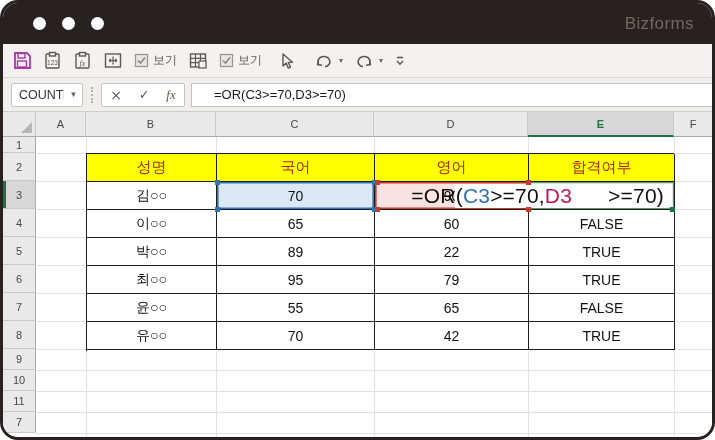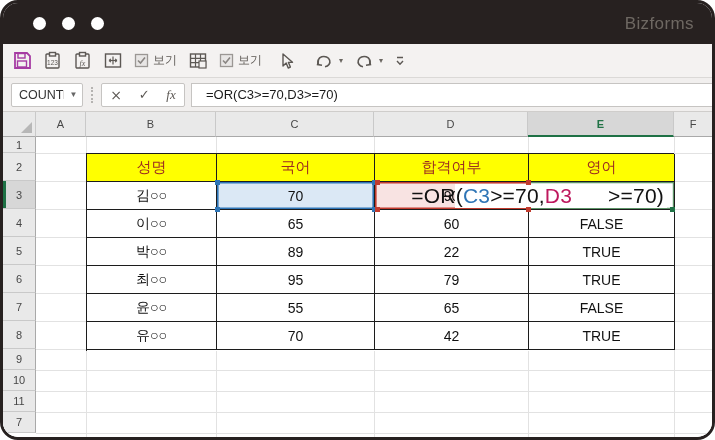--- a/index.html
+++ b/index.html
@@ -24,21 +24,21 @@
   .formulabar { height:34px; background:#f1efee; border-bottom:1px solid #cfcdcb; display:flex; align-items:center; gap:6px; padding:0 0 0 8px;text-align:right; }
   .namebox { width:72px; height:24px; background:#fff; border:1px solid #c6c4c2; border-radius:2px; display:flex; align-items:center; }
   .namebox .nb-text { flex:1; font-size:12.5px; color:#333; padding-left:7px; }
   .namebox .nb-arrow { font-size:8px; color:#666; padding:0 5px; border-left:1px solid #e0dedd; }
   .fb-sep { height:16px; border-left:2px dotted #b5b3b1; margin:0 2px; }
   .fb-group { width:84px; height:24px; background:#fff; border:1px solid #c6c4c2; border-radius:2px; display:flex; align-items:center; justify-content:space-around; }
   .fb-x { font-size:14px; color:#5c5854; font-family:"DejaVu Sans",sans-serif; }
   .fb-check { font-size:13px; color:#5c5854; font-family:"DejaVu Sans",sans-serif; }
   .fb-fx { font-size:13px; color:#5c5854; font-style:italic; font-family:"Liberation Serif","DejaVu Serif",serif; }
   .fb-field { flex:1; height:24px; background:#fff; border:1px solid #c6c4c2; border-right:none; display:flex; align-items:center; }
-  .fb-formula { font-size:13px; color:#1a1a1a; padding-left:14px; }
+  .fb-formula { font-size:13px; color:#1a1a1a; padding-left:22px; }
 
   
   .grid { position:relative; height:325px; background:#fff; }
   .chcell { position:absolute; top:0; height:25px; background:#e9e9e9; border-right:1px solid #c9c9c9; border-bottom:1px solid #a9a9a9;
             display:flex; align-items:center; justify-content:center; font-size:11px; color:#474747; }
   .chcell.active { background:#d7d7d7; border-bottom:2px solid #1e7145; color:#217346; font-weight:bold; }
   .corner { left:0; width:33px; }
   .corner .tri { position:absolute; right:3px; bottom:3px; width:0; height:0; border-left:11px solid transparent; border-bottom:11px solid #b7b7b7; }
   .rhcell { position:absolute; left:0; width:33px; background:#e9e9e9; border-right:1px solid #a9a9a9; border-bottom:1px solid #c9c9c9;
             display:flex; align-items:center; justify-content:center; font-size:11px; color:#474747; }
@@ -210,22 +210,22 @@
     <div class="hline" style="top:209px;"></div>
     <div class="hline" style="top:237px;"></div>
     <div class="hline" style="top:258px;"></div>
     <div class="hline" style="top:279px;"></div>
     <div class="hline" style="top:300px;"></div>
     <div class="hline" style="top:321px;"></div>
 
     <div class="dtable" style="position:absolute;">
       <div class="cell hdr">성명</div>
       <div class="cell hdr">국어</div>
+      <div class="cell hdr">영어</div>
       <div class="cell hdr">합격여부</div>
-      <div class="cell hdr">영어</div>
 
       <div class="cell">김○○</div>
       <div class="cell ref-blue">70</div>
       <div class="cell ref-red">90</div>
       <div class="cell edit-green"></div>
 
       <div class="cell">이○○</div>
       <div class="cell">65</div>
       <div class="cell">60</div>
       <div class="cell">FALSE</div>

